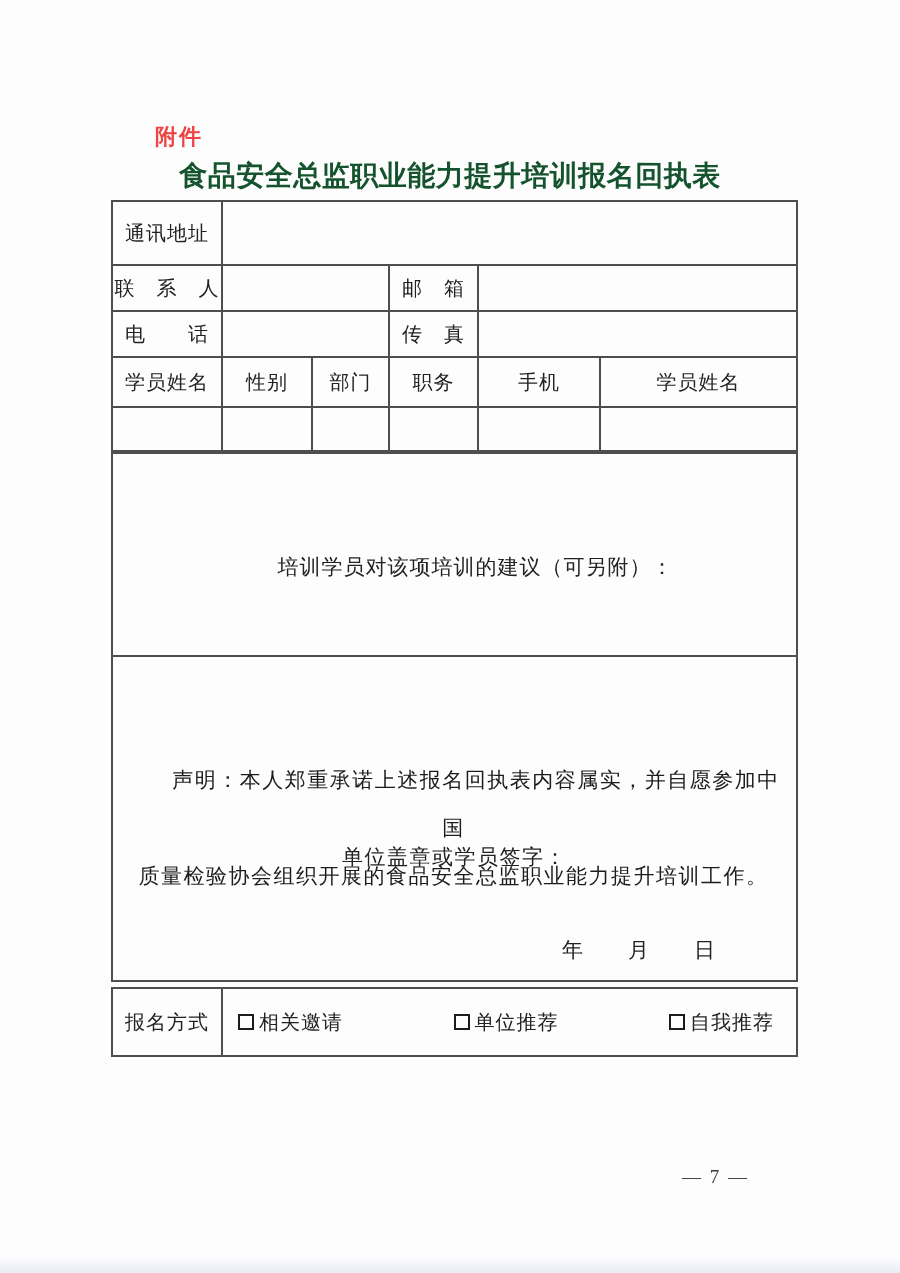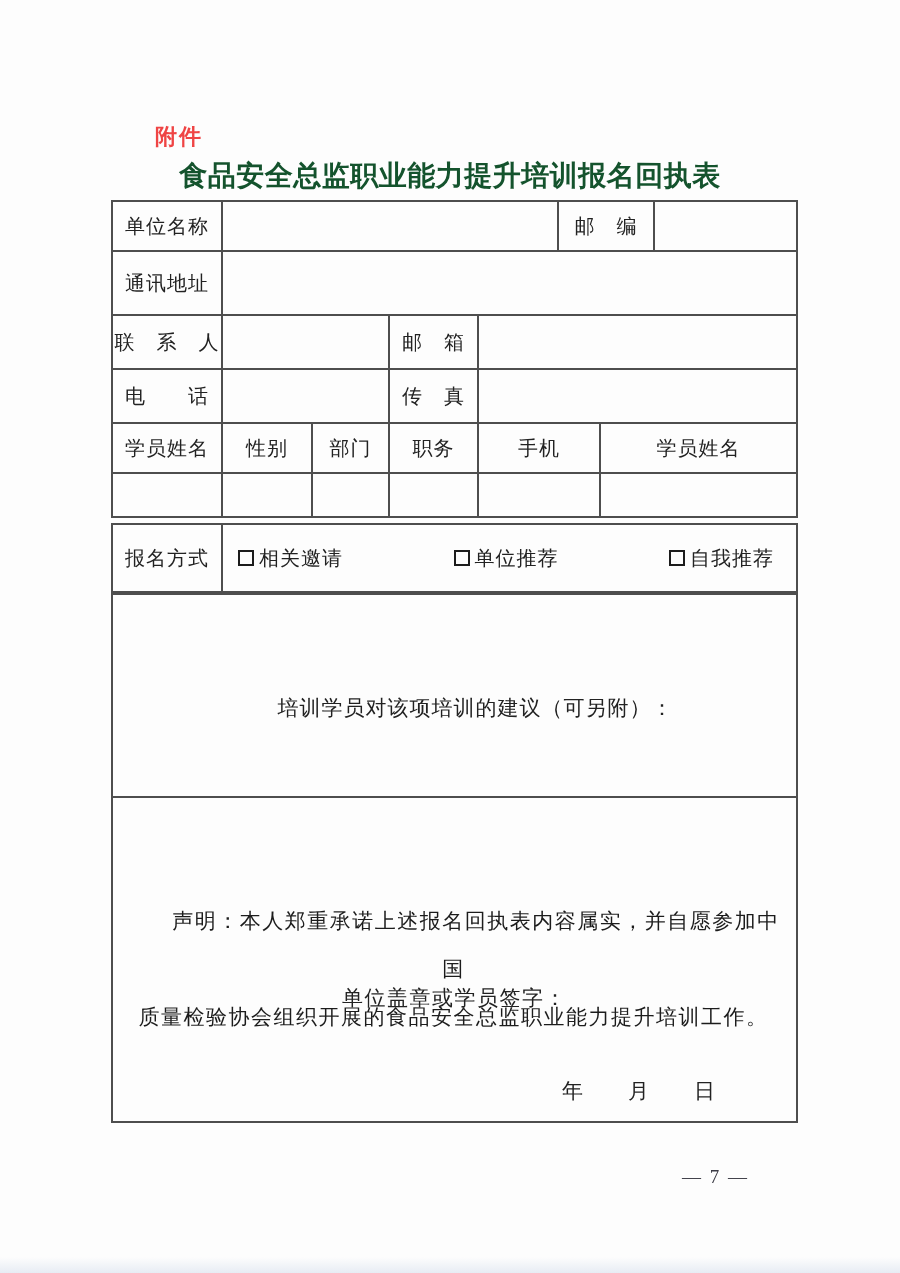--- a/index.html
+++ b/index.html
@@ -34,21 +34,21 @@
   }
   table.tbl td {
     border: 2px solid #4e4e4e;
     text-align: center; vertical-align: middle;
     letter-spacing: 1px;
     overflow: hidden;
   }
   .sec-b { margin-top: 5px; }
   .rowA1 td, .rowA5 td { height: 50px; }
   .rowA2 td { height: 64px; }
-  .rowA3 td, .rowA4 td { height: 54px; }
+  .rowA3 td, .rowA4 td { height: 46px; }
   .rowA6 td { height: 44px; }
   .rowB td { height: 68px; }
   .row-suggest td { height: 203px; }
   .row-declare td { height: 325px; }
   .opts-cell { padding: 0 22px 0 15px; }
   .opts { display: flex; justify-content: space-between; align-items: center; }
   .opt { display: inline-flex; align-items: center; font-size: 20px; letter-spacing: 1px; }
   .cb {
     display: inline-block; width: 16px; height: 16px;
     border: 2.5px solid #1c1c1c; margin-right: 5px; background: transparent;
@@ -93,26 +93,20 @@
       <col style="width:110px">
         <col style="width:90px">
         <col style="width:77px">
         <col style="width:89px">
       <col style="width:80px">
         <col style="width:42px">
         <col style="width:54px">
         <col style="width:143px">
     </colgroup>
     <tbody>
-        <tr class="rowA1">
-      <td>单位名称</td>
-      <td colspan="4"></td>
-      <td colspan="2">邮　编</td>
-      <td></td>
-    </tr>
     <tr class="rowA2">
       <td>通讯地址</td>
       <td colspan="7"></td>
     </tr>
     <tr class="rowA3">
       <td>联　系　人</td>
       <td colspan="2"></td>
       <td>邮　箱</td>
       <td colspan="4"></td>
     </tr>
@@ -134,20 +128,39 @@
       <td></td>
       <td></td>
       <td></td>
       <td></td>
       <td colspan="2"></td>
       <td colspan="2"></td>
     </tr>
   </tbody>
     </table>
 
+  <table class="tbl sec-c">
+    <colgroup>
+        <col style="width:685px">
+      </colgroup>
+    <tbody>
+        <tr class="row-suggest">
+      <td class="cell-suggest">　　培训学员对该项培训的建议（可另附）：</td>
+    </tr>
+    <tr class="row-declare">
+      <td class="cell-declare">
+        <div class="declare-text">　　声明：本人郑重承诺上述报名回执表内容属实，并自愿参加中国
+质量检验协会组织开展的食品安全总监职业能力提升培训工作。</div>
+        <div class="signature-line">单位盖章或学员签字：</div>
+        <div class="date-line">年　　月　　日</div>
+      </td>
+    </tr>
+  </tbody>
+    </table>
+
   <table class="tbl sec-b">
     <colgroup>
       <col style="width:110px">
         <col style="width:575px">
     </colgroup>
     <tbody>
         <tr class="rowB">
       <td>报名方式</td>
       <td class="opts-cell">
         <div class="opts">
@@ -162,36 +175,17 @@
           <span class="opt">
             <span class="cb"></span>
             <span>自我推荐</span>
           </span>
         </div>
       </td>
     </tr>
   </tbody>
     </table>
 
-  <table class="tbl sec-c">
-    <colgroup>
-        <col style="width:685px">
-      </colgroup>
-    <tbody>
-        <tr class="row-suggest">
-      <td class="cell-suggest">　　培训学员对该项培训的建议（可另附）：</td>
-    </tr>
-    <tr class="row-declare">
-      <td class="cell-declare">
-        <div class="declare-text">　　声明：本人郑重承诺上述报名回执表内容属实，并自愿参加中国
-质量检验协会组织开展的食品安全总监职业能力提升培训工作。</div>
-        <div class="signature-line">单位盖章或学员签字：</div>
-        <div class="date-line">年　　月　　日</div>
-      </td>
-    </tr>
-  </tbody>
-    </table>
-
 </div>
 
 <div class="page-number">— 7 —</div>
 
 <div class="scan-bottom-band"></div>
 
 </body></html>

